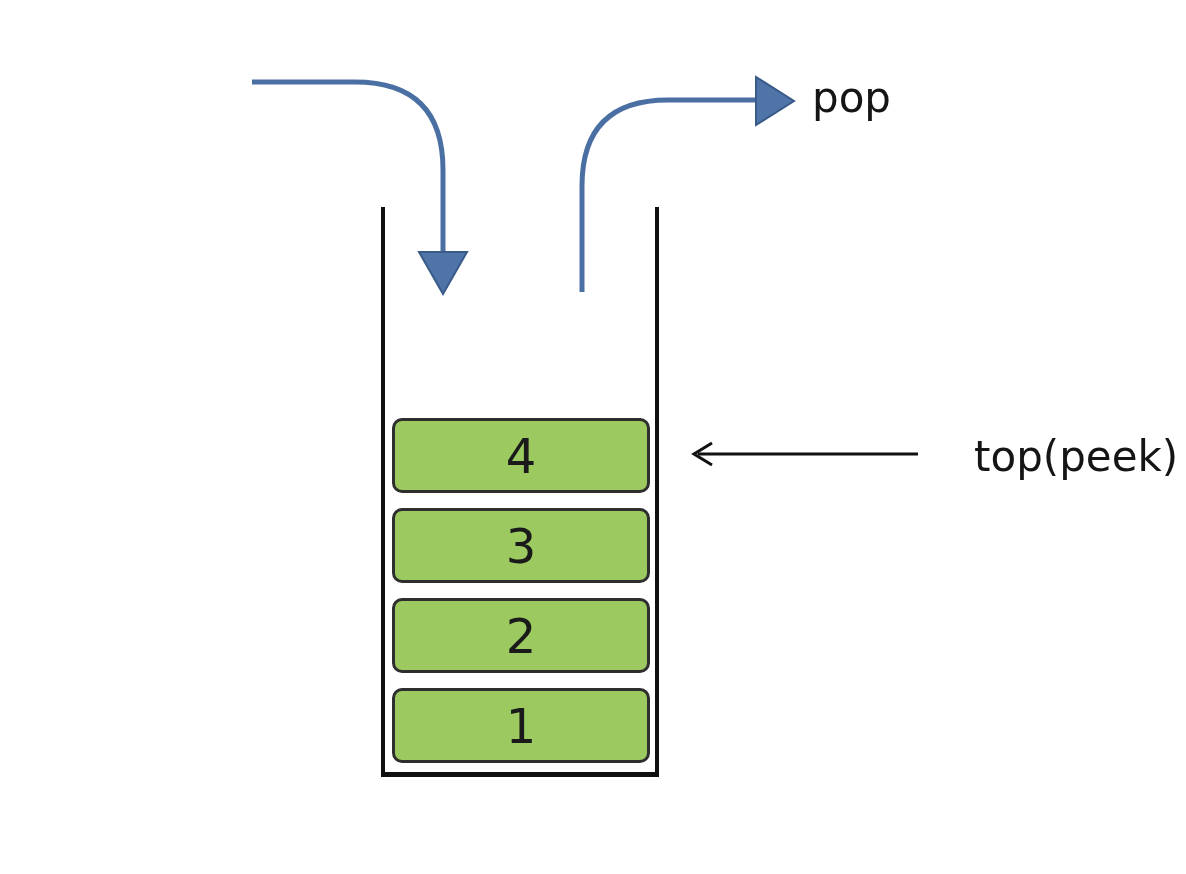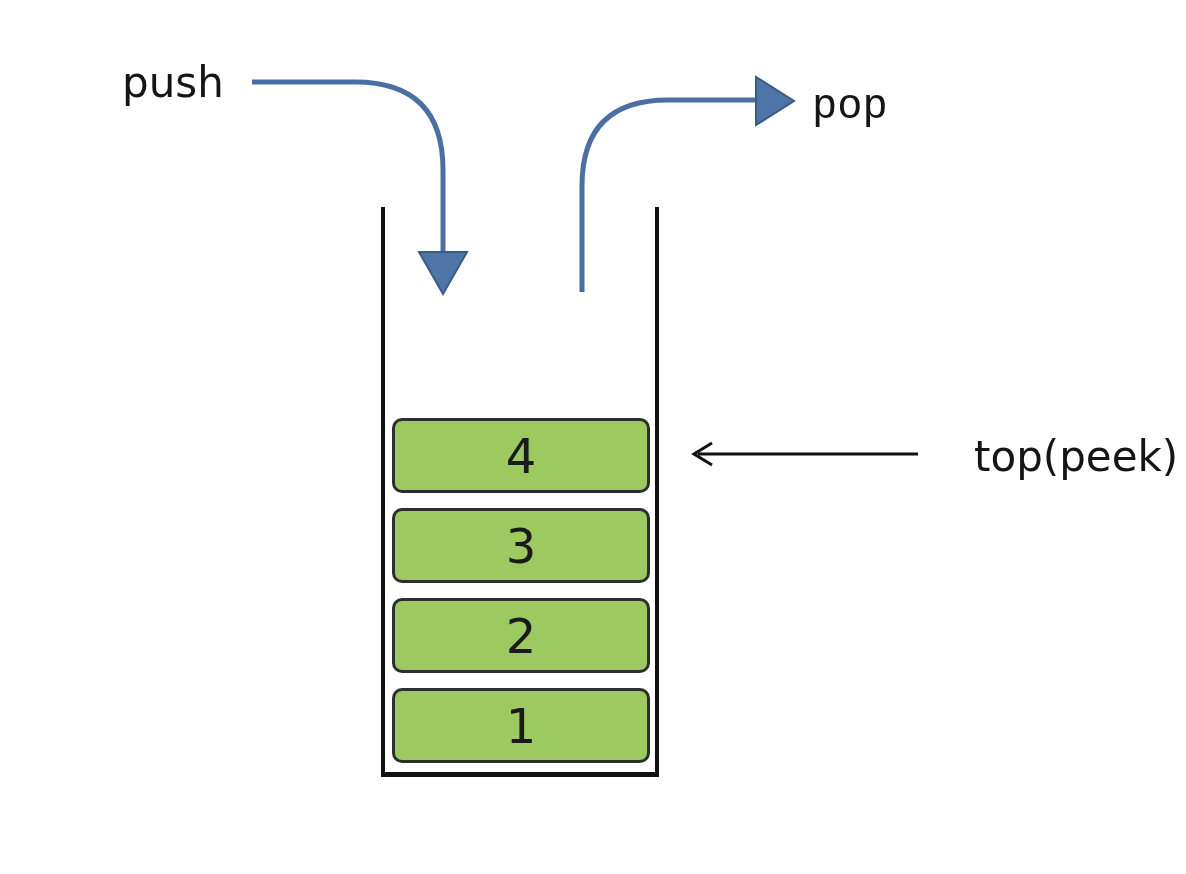--- a/index.html
+++ b/index.html
@@ -23,21 +23,21 @@
     height: 874px;
   }
   .label {
     position: absolute;
     color: #151515;
     font-size: 42px;
     line-height: 50px;
     white-space: nowrap;
   }
   .label-push { left: 122px; top: 58px; }
-  .label-pop  { left: 812px; top: 82px; font-family: Liberation Mono, monospace; }
+  .label-pop  { left: 812px; top: 73px; }
   .label-top  { left: 974px; top: 432px; }
   .container-walls {
     position: absolute;
     left: 381px;
     top: 207px;
     width: 278px;
     height: 570px;
     box-sizing: border-box;
     border-left: 4px solid #111111;
     border-right: 4px solid #111111;
@@ -80,21 +80,20 @@
       <path d="M 582 292 L 582 186 Q 582 100 668 100 L 756 100" fill="none" stroke-width="5" stroke="#4A6FA3"></path>
       <polygon points="756,77 756,125 794,101" stroke-width="2" fill="#4E74A8" stroke="#3A5B8A"></polygon>
     </g>
 
     <g>
       <path d="M 918 454 L 698 454" fill="none" stroke-width="3" stroke="#111111"></path>
       <polyline points="712,443 694,454 712,465" fill="none" stroke-width="3" stroke-linejoin="miter" stroke="#111111"></polyline>
     </g>
   </svg>
 
-  <div class="label label-push">push</div>
   <div class="label label-pop">pop</div>
   <div class="label label-top">top(peek)</div>
 
   <div class="container-walls"></div>
 
   <div class="stack-item pos-0">4</div>
   <div class="stack-item pos-1">3</div>
   <div class="stack-item pos-2">2</div>
   <div class="stack-item pos-3">1</div>
 

